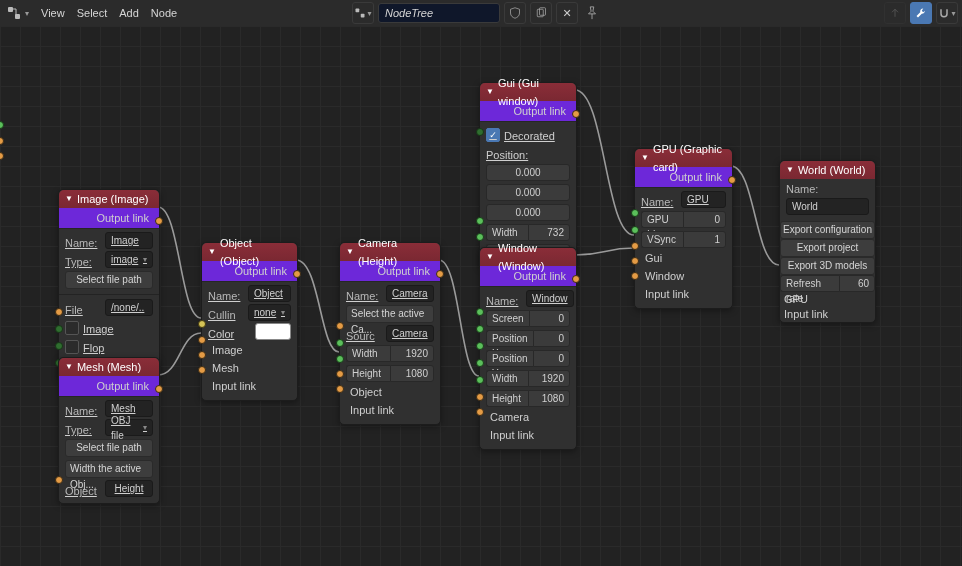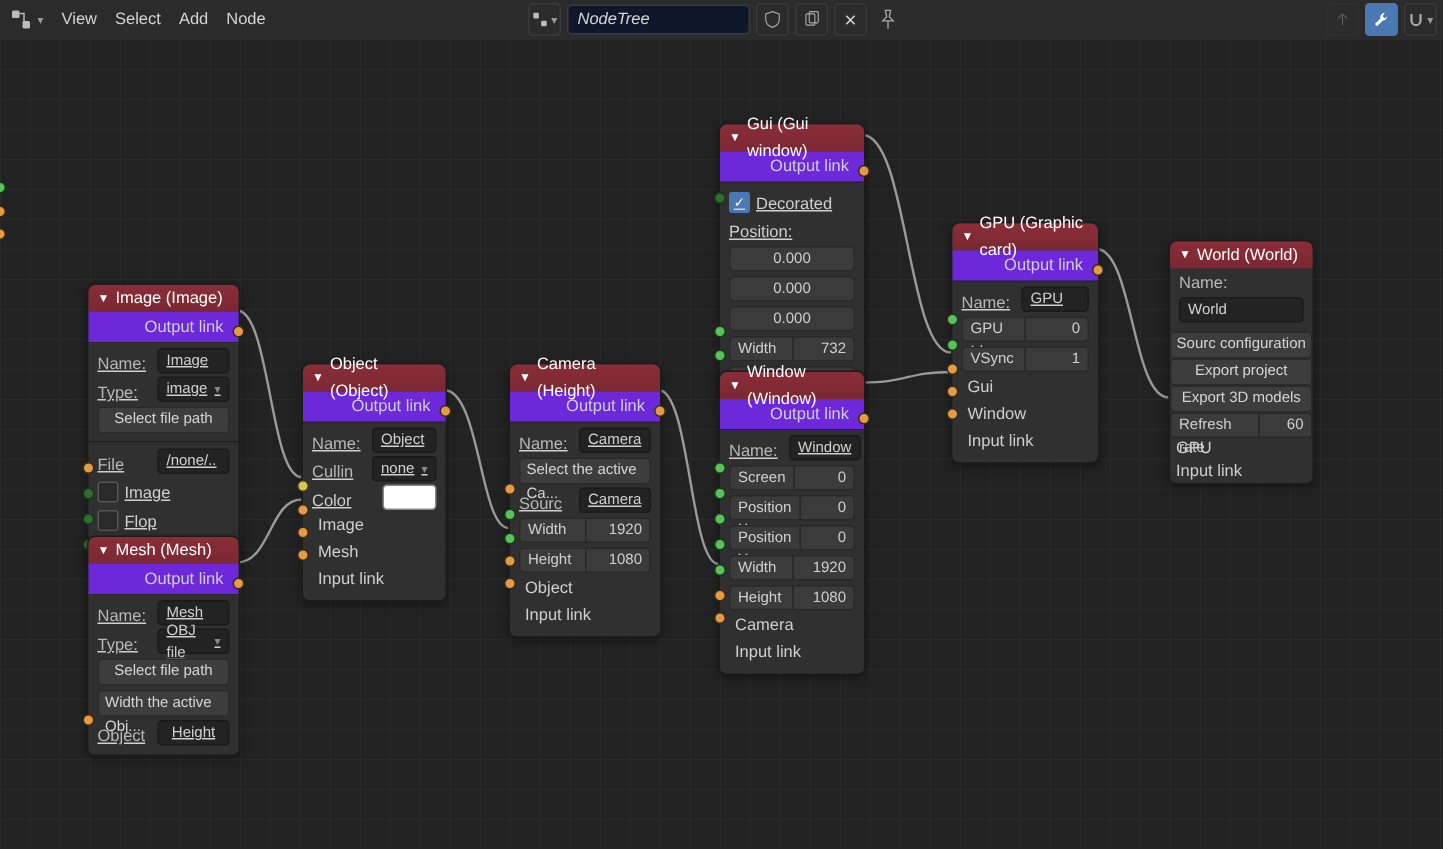--- a/index.html
+++ b/index.html
@@ -394,21 +394,21 @@
 
 <div class="node" style="left:779px;top:134px;width:95px">
   <div class="n-hdr">
         <span class="tri">▼</span>
         <span>World (World)</span>
       </div>
   <div class="n-body" style="" <div="">
         <span class="lbl">Name:</span>
         <span class="field">World</span>
       </div>
-    <div class="btn">Sourc configuration</div>
+    <div class="btn">Export configuration</div>
     <div class="btn">Export project</div>
     <div class="btn">Export 3D models</div>
     <div class="numpair">
         <span class="num">Refresh rate</span>
         <span class="num" style="flex:0 0 24px">60</span>
       </div>
     <div class="link-row">GPU</div>
     <div class="link-row">Input link</div>
   </div>
   <span class="sock so-in c-gn" style="top:95px"></span>

